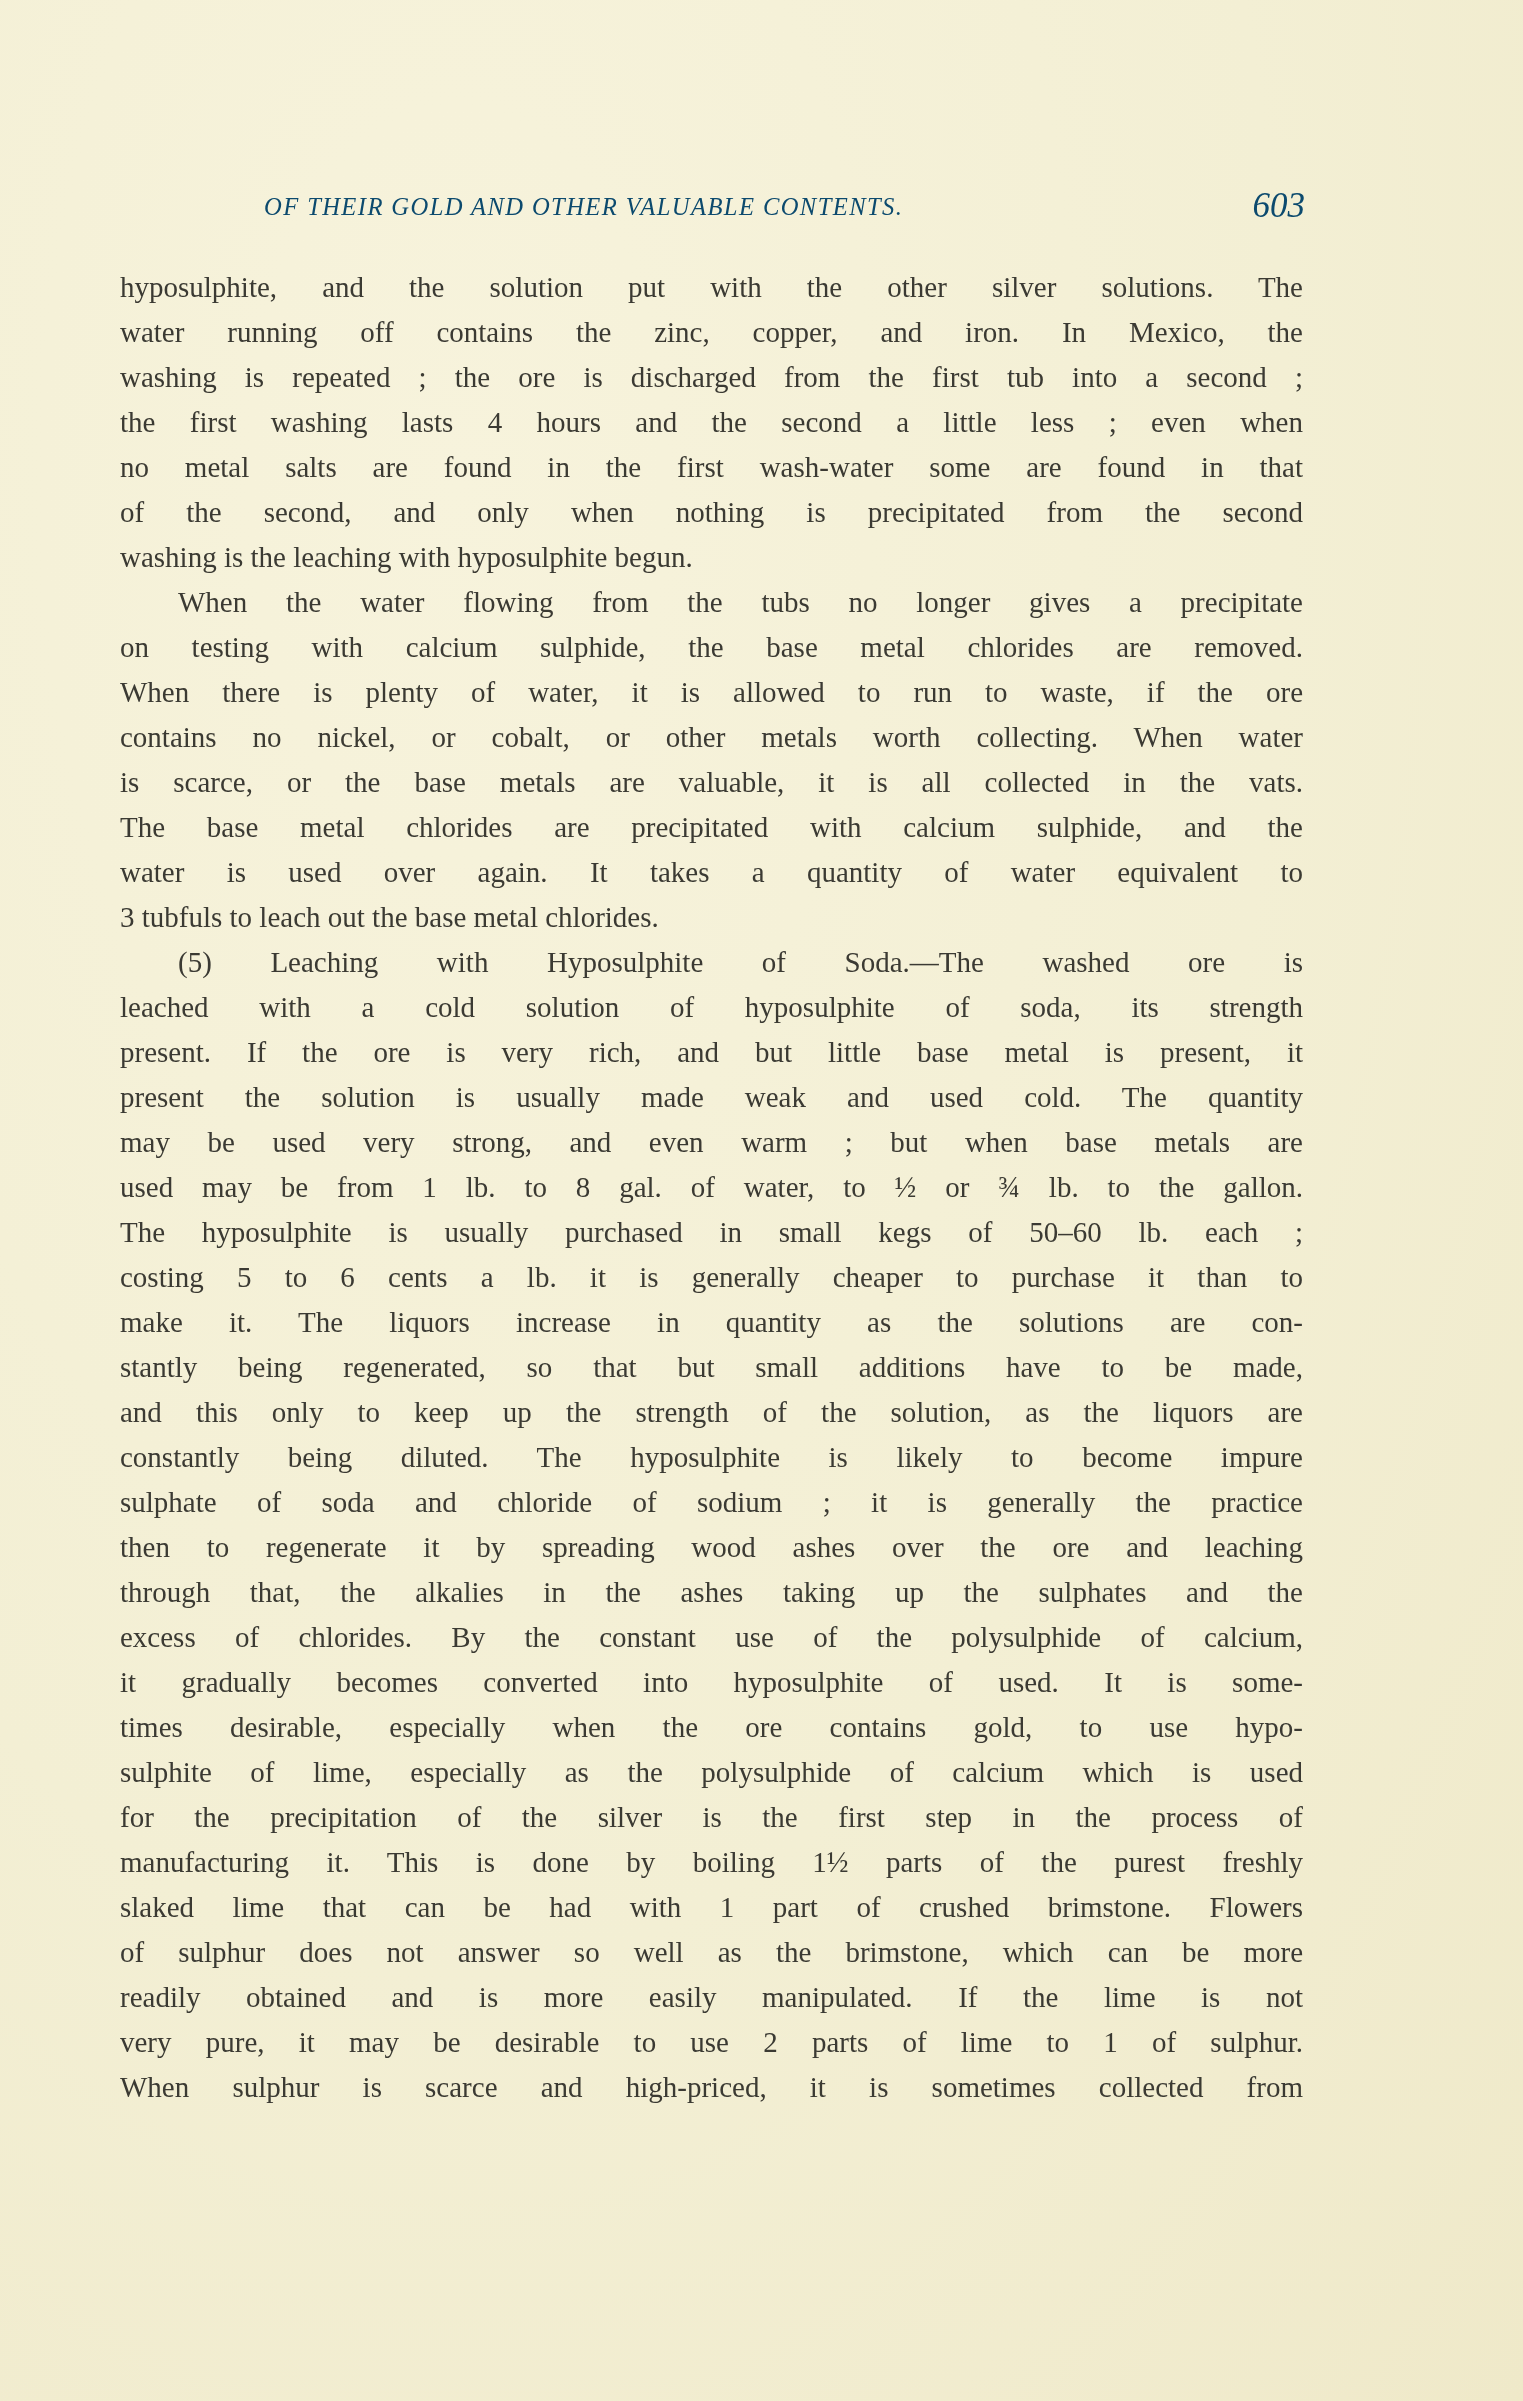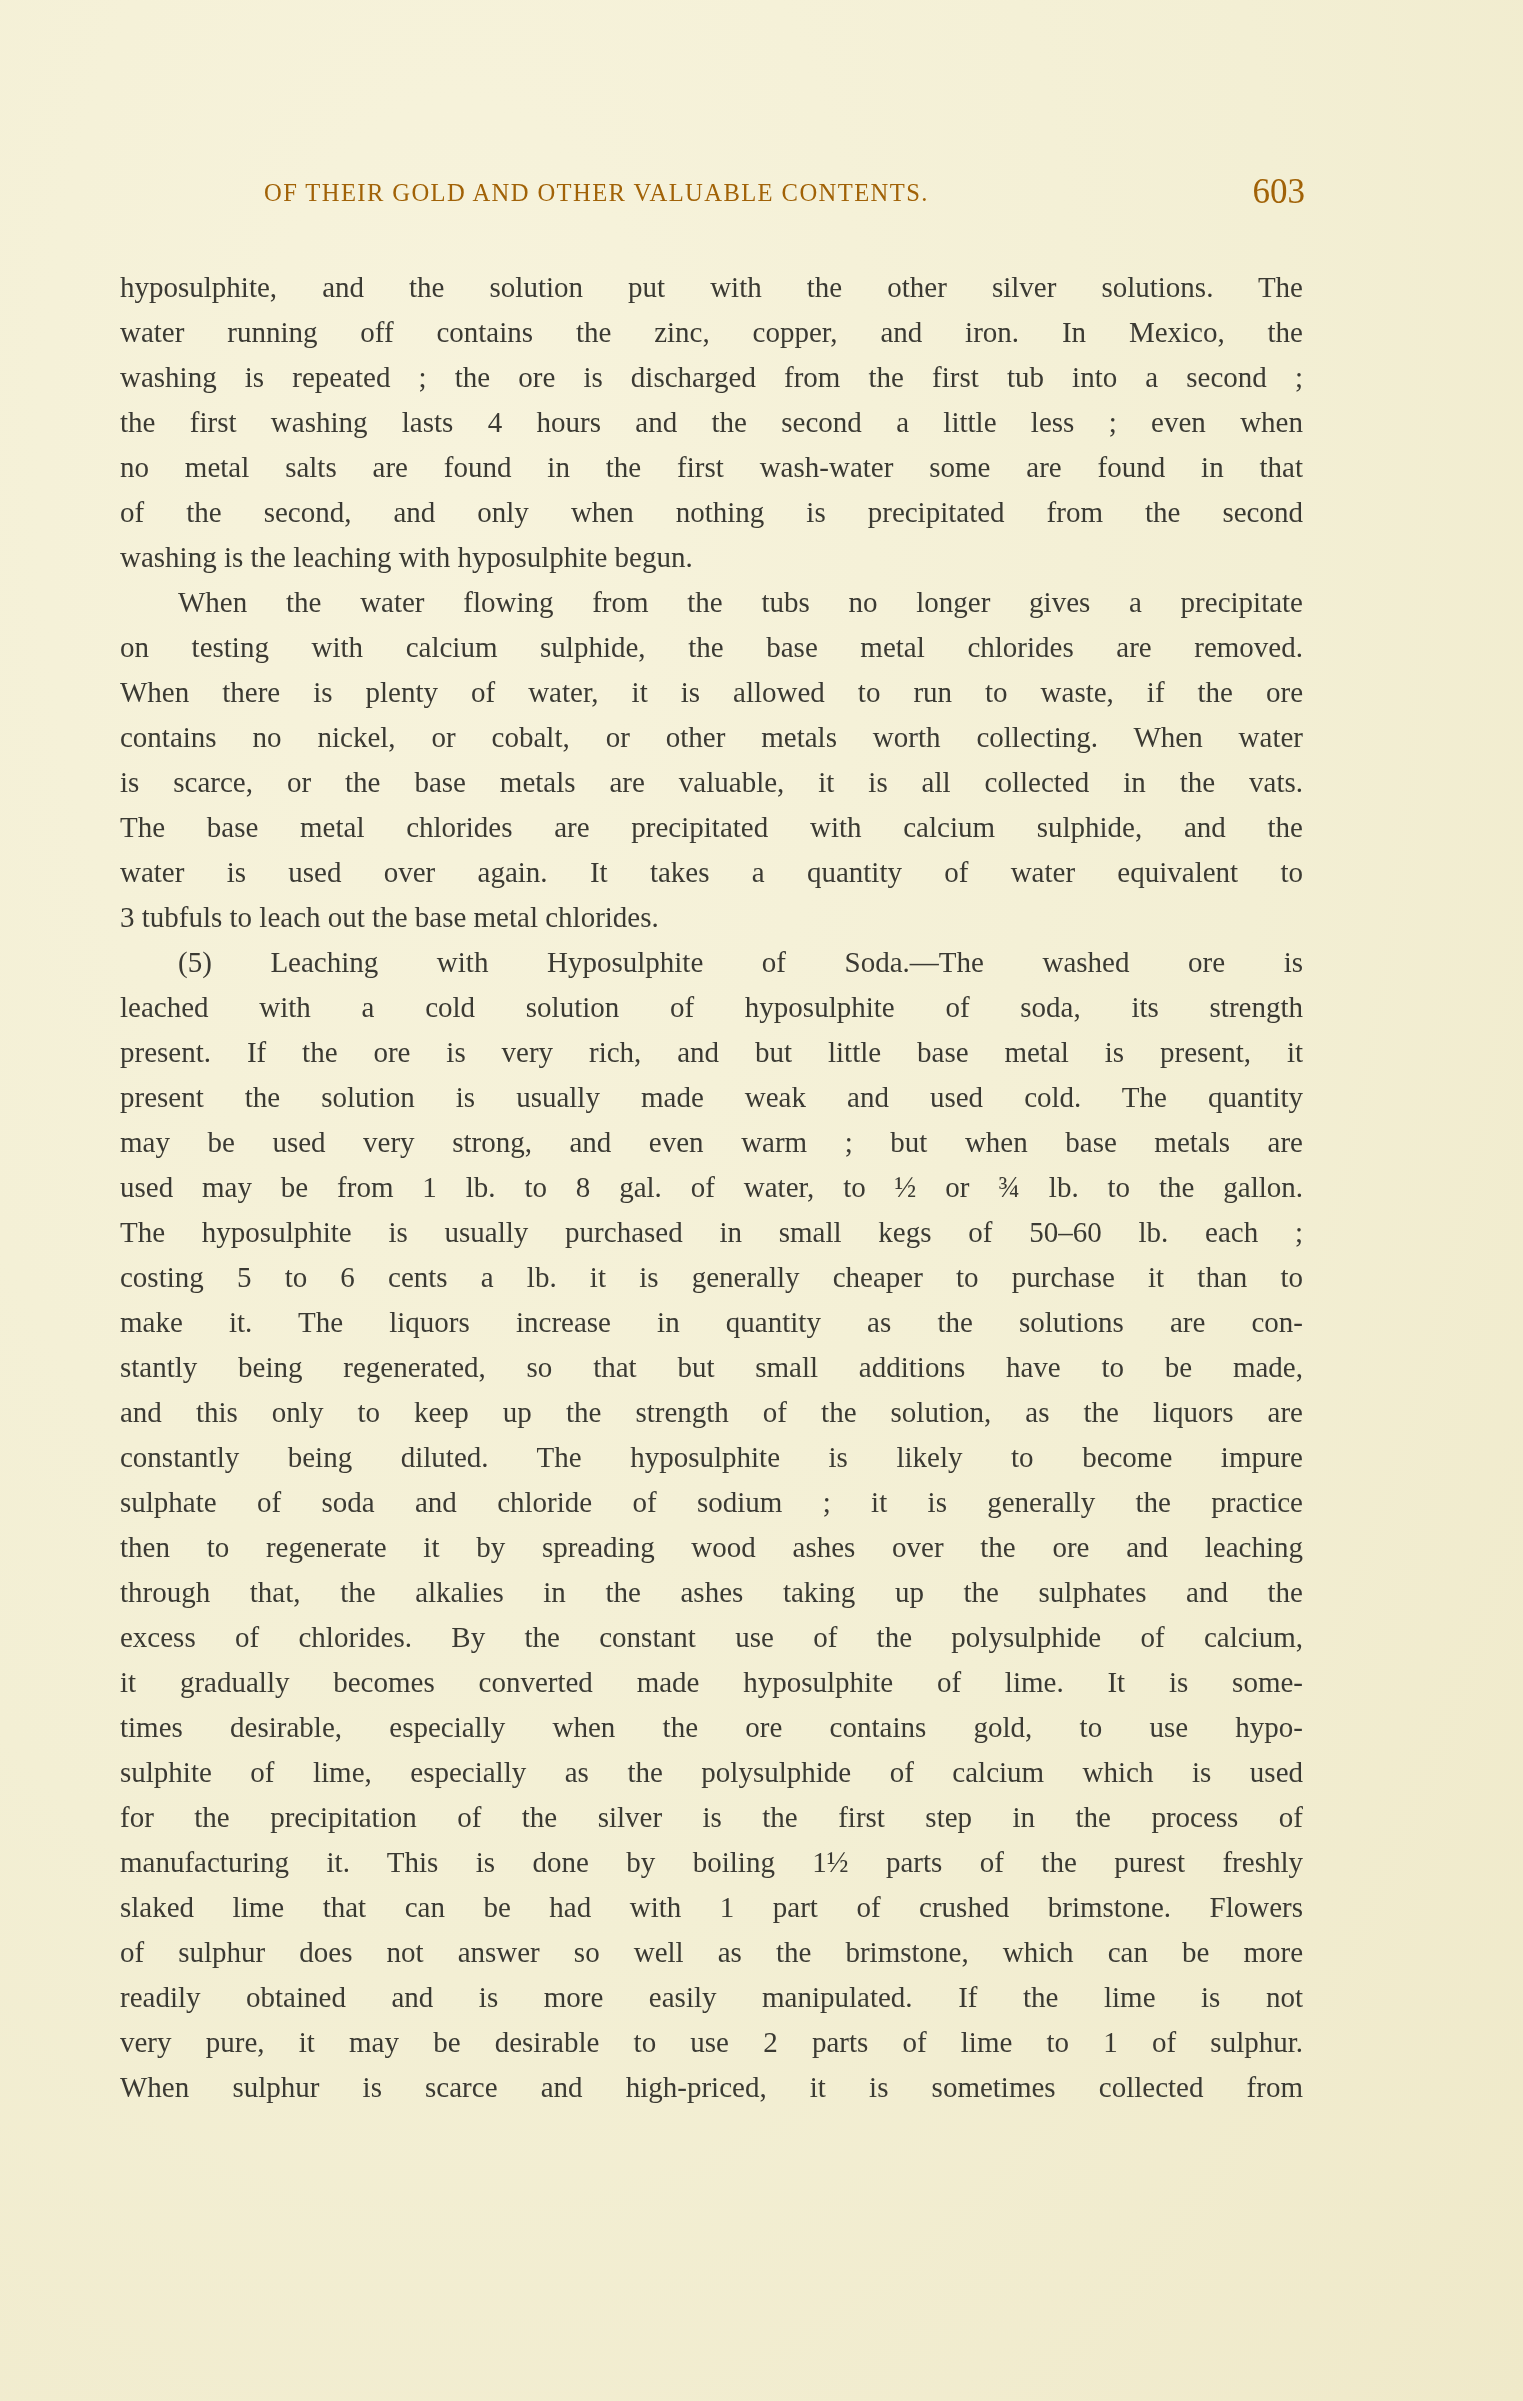--- a/index.html
+++ b/index.html
@@ -18,26 +18,27 @@
   }
   .page {
     position: absolute;
     left: 0; top: 0;
     width: 1524px;
     height: 2401px;
   }
   .running-head {
     position: absolute;
     left: 264px;
-    top: 174px;
+    top: 188px;
     width: 1041px;
     height: 44px;
     font-size: 24.6px;
     letter-spacing: 1.4px;
-    color: #a16207;
+    color: #0c4a6e;
+    font-style: italic;
   }
   .running-head .title {
     position: absolute;
     left: 0;
     top: 5.3px;
     white-space: nowrap;
   }
   .running-head .folio {
     position: absolute;
     right: 0;
@@ -107,21 +108,21 @@
       <div class="line">The hyposulphite is usually purchased in small kegs of 50–60 lb. each ;</div>
       <div class="line">costing 5 to 6 cents a lb. it is generally cheaper to purchase it than to</div>
       <div class="line">make it.  The liquors increase in quantity as the solutions are con-</div>
       <div class="line">stantly being regenerated, so that but small additions have to be made,</div>
       <div class="line">and this only to keep up the strength of the solution, as the liquors are</div>
       <div class="line">constantly being diluted.  The hyposulphite is likely to become impure</div>
       <div class="line">sulphate of soda and chloride of sodium ; it is generally the practice</div>
       <div class="line">then to regenerate it by spreading wood ashes over the ore and leaching</div>
       <div class="line">through that, the alkalies in the ashes taking up the sulphates and the</div>
       <div class="line">excess of chlorides.  By the constant use of the polysulphide of calcium,</div>
-      <div class="line">it gradually becomes converted made hyposulphite of lime.  It is some-</div>
+      <div class="line">it gradually becomes converted into hyposulphite of used.  It is some-</div>
       <div class="line">times desirable, especially when the ore contains gold, to use hypo-</div>
       <div class="line">sulphite of lime, especially as the polysulphide of calcium which is used</div>
       <div class="line">for the precipitation of the silver is the first step in the process of</div>
       <div class="line">manufacturing it.  This is done by boiling 1½ parts of the purest freshly</div>
       <div class="line">slaked lime that can be had with 1 part of crushed brimstone.  Flowers</div>
       <div class="line">of sulphur does not answer so well as the brimstone, which can be more</div>
       <div class="line">readily obtained and is more easily manipulated.  If the lime is not</div>
       <div class="line">very pure, it may be desirable to use 2 parts of lime to 1 of sulphur.</div>
       <div class="line">When sulphur is scarce and high-priced, it is sometimes collected from</div>
     </div>

